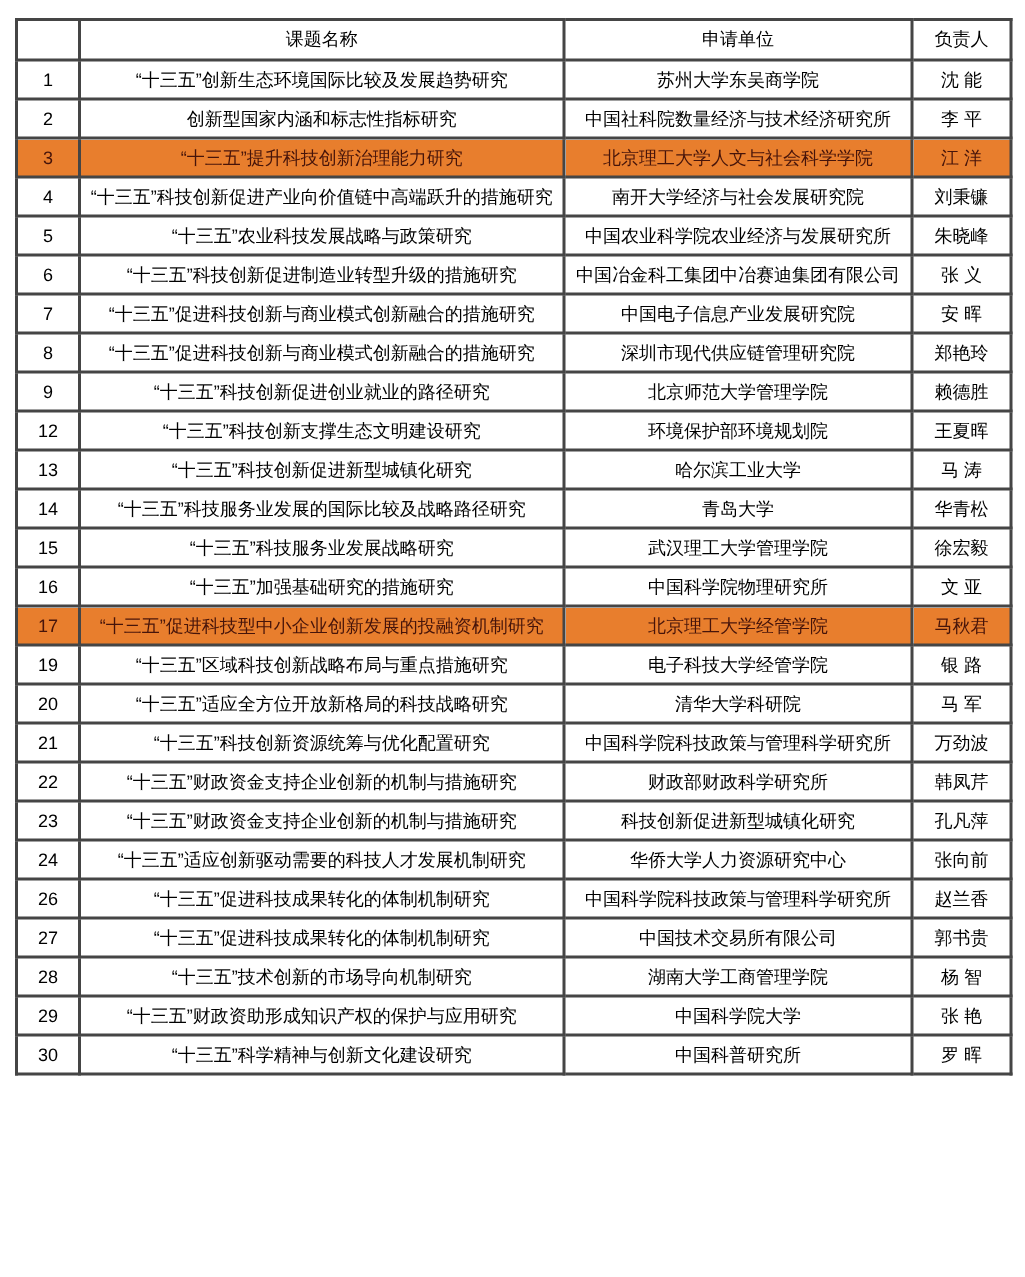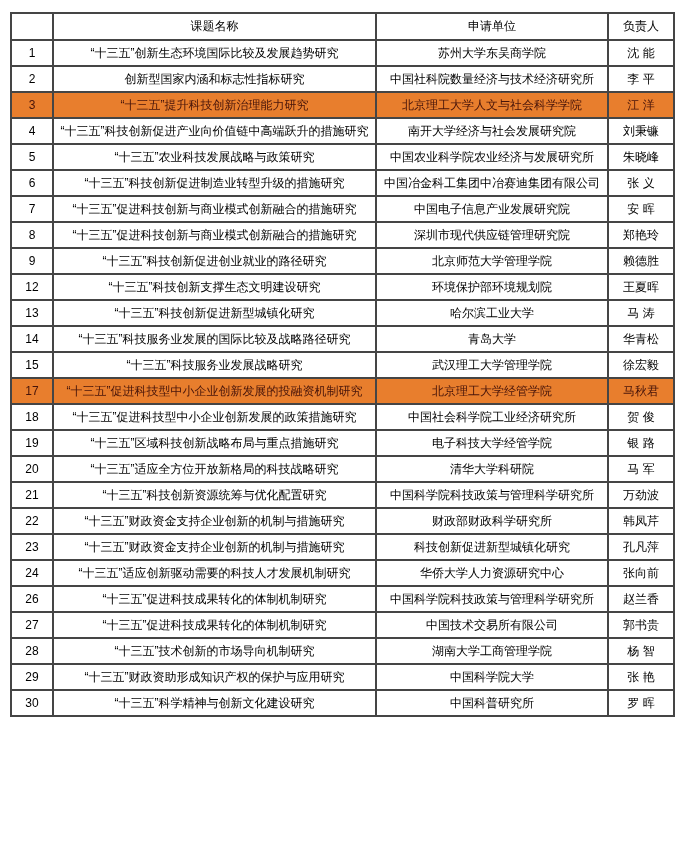--- a/index.html
+++ b/index.html
@@ -139,33 +139,33 @@
     <td>“十三五”科技服务业发展的国际比较及战略路径研究</td>
     <td>青岛大学</td>
     <td>华青松</td>
   </tr>
         <tr>
     <td>15</td>
     <td>“十三五”科技服务业发展战略研究</td>
     <td>武汉理工大学管理学院</td>
     <td>徐宏毅</td>
   </tr>
+        <tr>
+    <td>16</td>
+    <td>“十三五”加强基础研究的措施研究</td>
+    <td>中国科学院物理研究所</td>
+    <td>文 亚</td>
+  </tr>
         <tr class="hl">
     <td>17</td>
     <td>“十三五”促进科技型中小企业创新发展的投融资机制研究</td>
     <td>北京理工大学经管学院</td>
     <td>马秋君</td>
   </tr>
         <tr>
-    <td>18</td>
-    <td>“十三五”促进科技型中小企业创新发展的政策措施研究</td>
-    <td>中国社会科学院工业经济研究所</td>
-    <td>贺 俊</td>
-  </tr>
-        <tr>
     <td>19</td>
     <td>“十三五”区域科技创新战略布局与重点措施研究</td>
     <td>电子科技大学经管学院</td>
     <td>银 路</td>
   </tr>
         <tr>
     <td>20</td>
     <td>“十三五”适应全方位开放新格局的科技战略研究</td>
     <td>清华大学科研院</td>
     <td>马 军</td>

